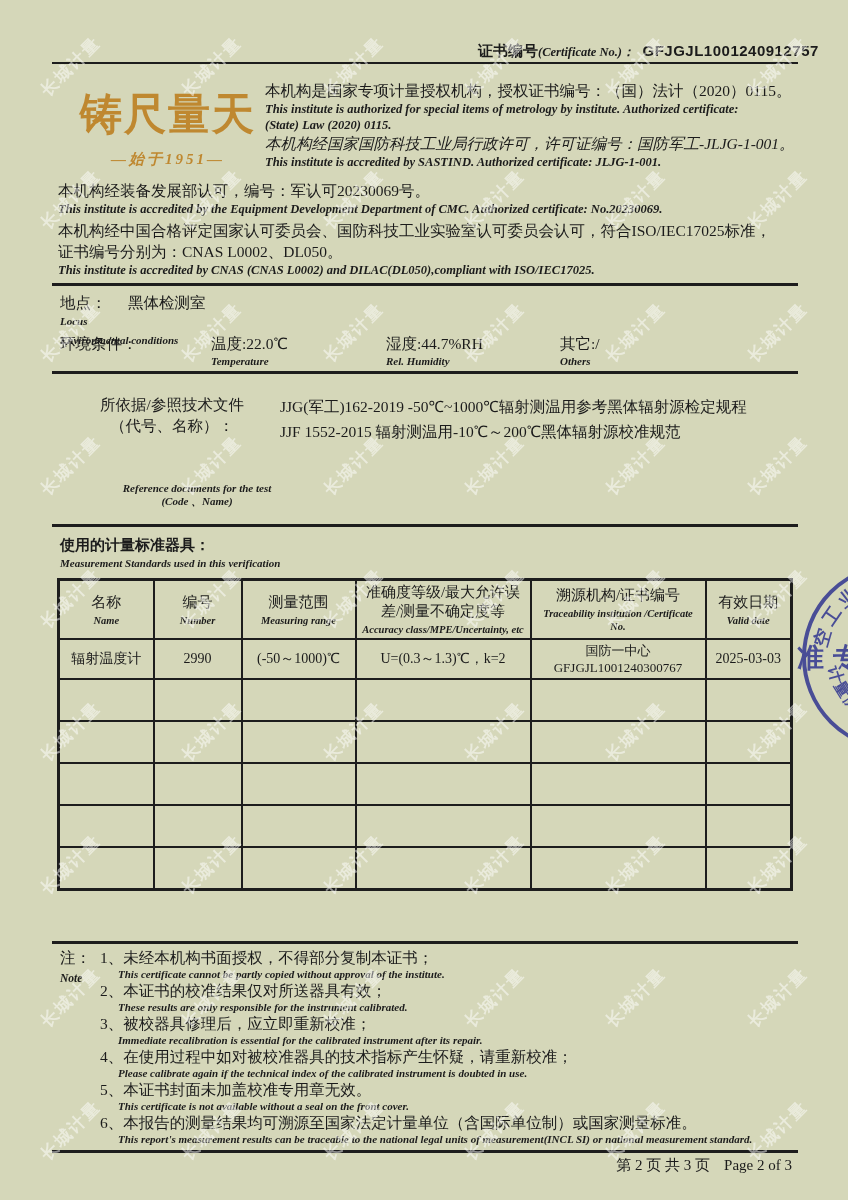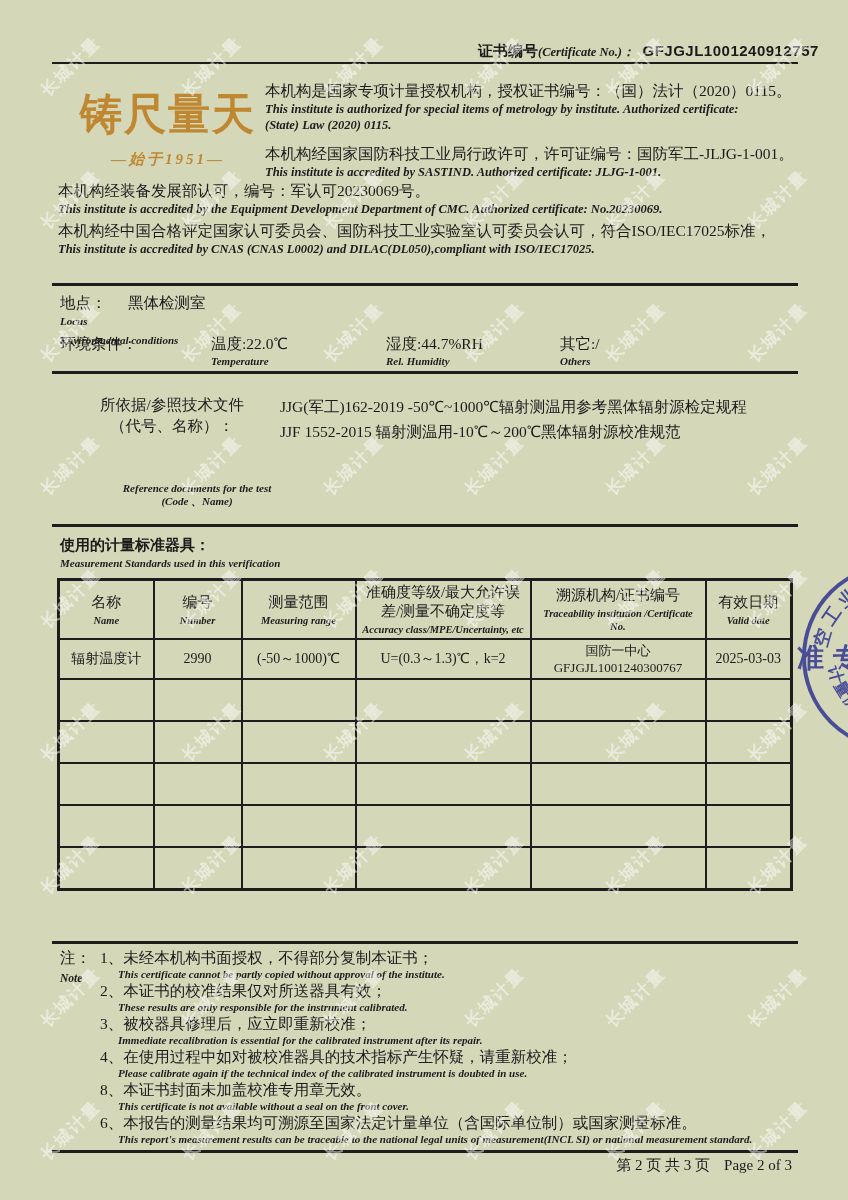--- a/index.html
+++ b/index.html
@@ -83,28 +83,29 @@
 
   <div class="logo">
     <div class="logo-title">铸尺量天</div>
     <div class="logo-sub">—始于1951—</div>
   </div>
 
   <div class="auth-right">
     <div class="cn">本机构是国家专项计量授权机构，授权证书编号：（国）法计（2020）0115。</div>
     <div class="en">This institute is authorized for  special items of metrology by institute.  Authorized certificate:</div>
     <div class="en">(State) Law (2020) 0115.</div>
-    <div class="cn" style="margin-top:10px;">本机构经国家国防科技工业局行政许可，许可证编号：国防军工-JLJG-1-001。</div>
+    <div class="cn" style="margin-top:0;font-style:italic;">本机构经国家国防科技工业局行政许可，许可证编号：国防军工-JLJG-1-001。</div>
     <div class="en">This institute is accredited by SASTIND. Authorized certificate: JLJG-1-001.</div>
   </div>
 
   <div class="auth-full">
     <div class="cn">本机构经装备发展部认可，编号：军认可20230069号。</div>
     <div class="en">This institute is accredited by the Equipment Development  Department of  CMC. Authorized certificate: No.20230069.</div>
     <div class="cn" style="margin-top:3px;">本机构经中国合格评定国家认可委员会、国防科技工业实验室认可委员会认可，符合ISO/IEC17025标准，</div>
+    <div class="cn">证书编号分别为：CNAS L0002、DL050。</div>
     <div class="en">This institute is accredited by CNAS (CNAS L0002) and DILAC(DL050),compliant with ISO/IEC17025.</div>
   </div>
 
   <div class="rule thick" style="top:283px;"></div>
 
   <div class="loc-block">
     <span class="abs cn" style="left:60px; top:292px;">地点：</span>
     <span class="abs cn" style="left:128px; top:292px;">黑体检测室</span>
     <span class="abs en-sm" style="left:60px; top:315px;">Locus</span>
 
@@ -259,21 +260,21 @@
     </div>
     <div class="item">
       <div class="n-cn">3、被校器具修理后，应立即重新校准；</div>
       <div class="n-en">Immediate recalibration is essential for the calibrated instrument after its repair.</div>
     </div>
     <div class="item">
       <div class="n-cn">4、在使用过程中如对被校准器具的技术指标产生怀疑，请重新校准；</div>
       <div class="n-en">Please calibrate again if the technical index of the calibrated instrument is doubted in use.</div>
     </div>
     <div class="item">
-      <div class="n-cn">8、本证书封面未加盖校准专用章无效。</div>
+      <div class="n-cn">5、本证书封面未加盖校准专用章无效。</div>
       <div class="n-en">This certificate is not available without a seal on the front cover.</div>
     </div>
     <div class="item">
       <div class="n-cn">6、本报告的测量结果均可溯源至国家法定计量单位（含国际单位制）或国家测量标准。</div>
       <div class="n-en">This report's measurement results can be traceable to the national legal units of measurement(INCL SI) or national measurement standard.</div>
     </div>
   </div>
 
   <div class="rule thick" style="top:1150px;"></div>
 

